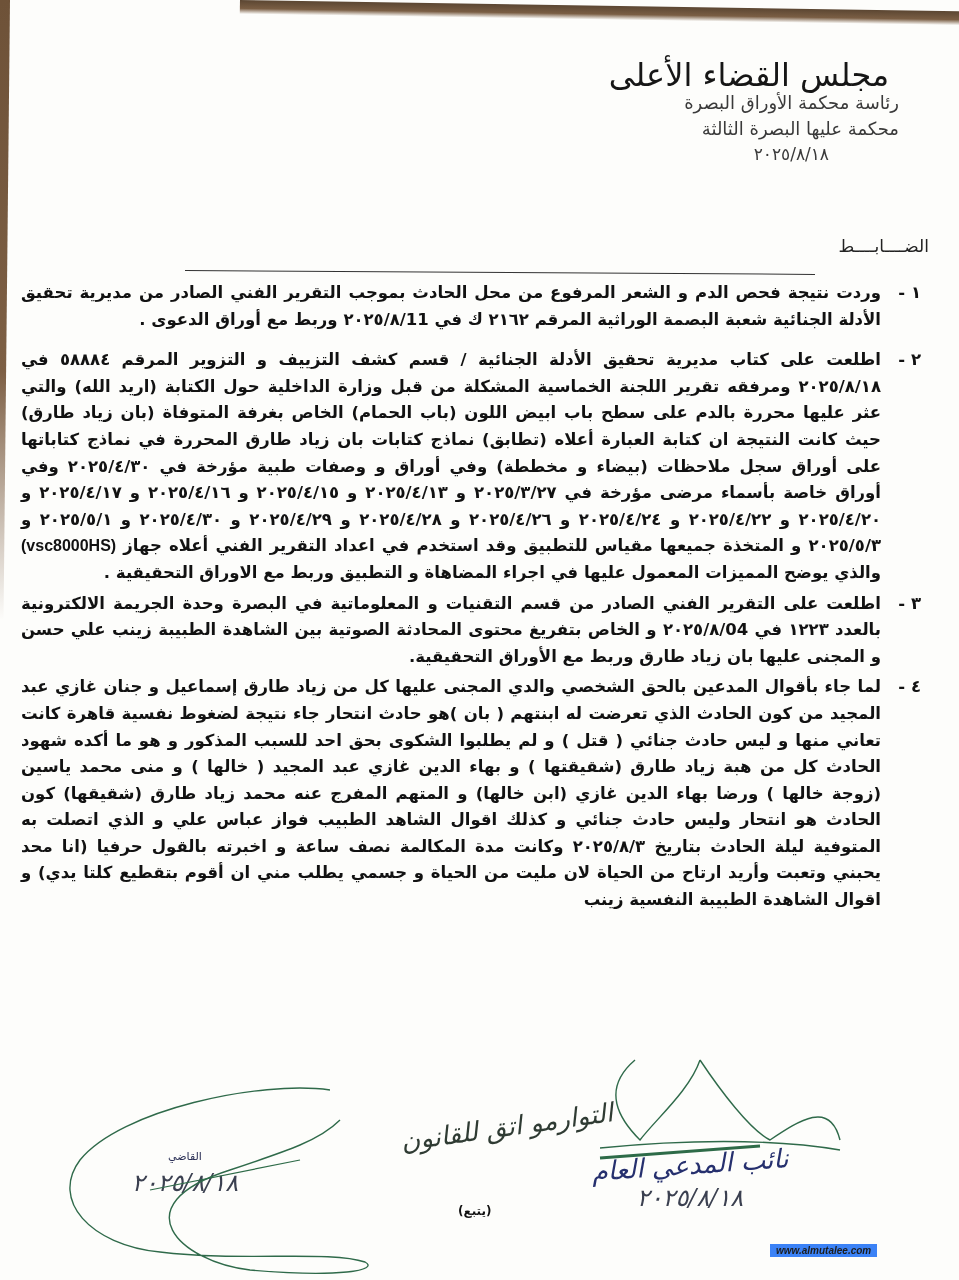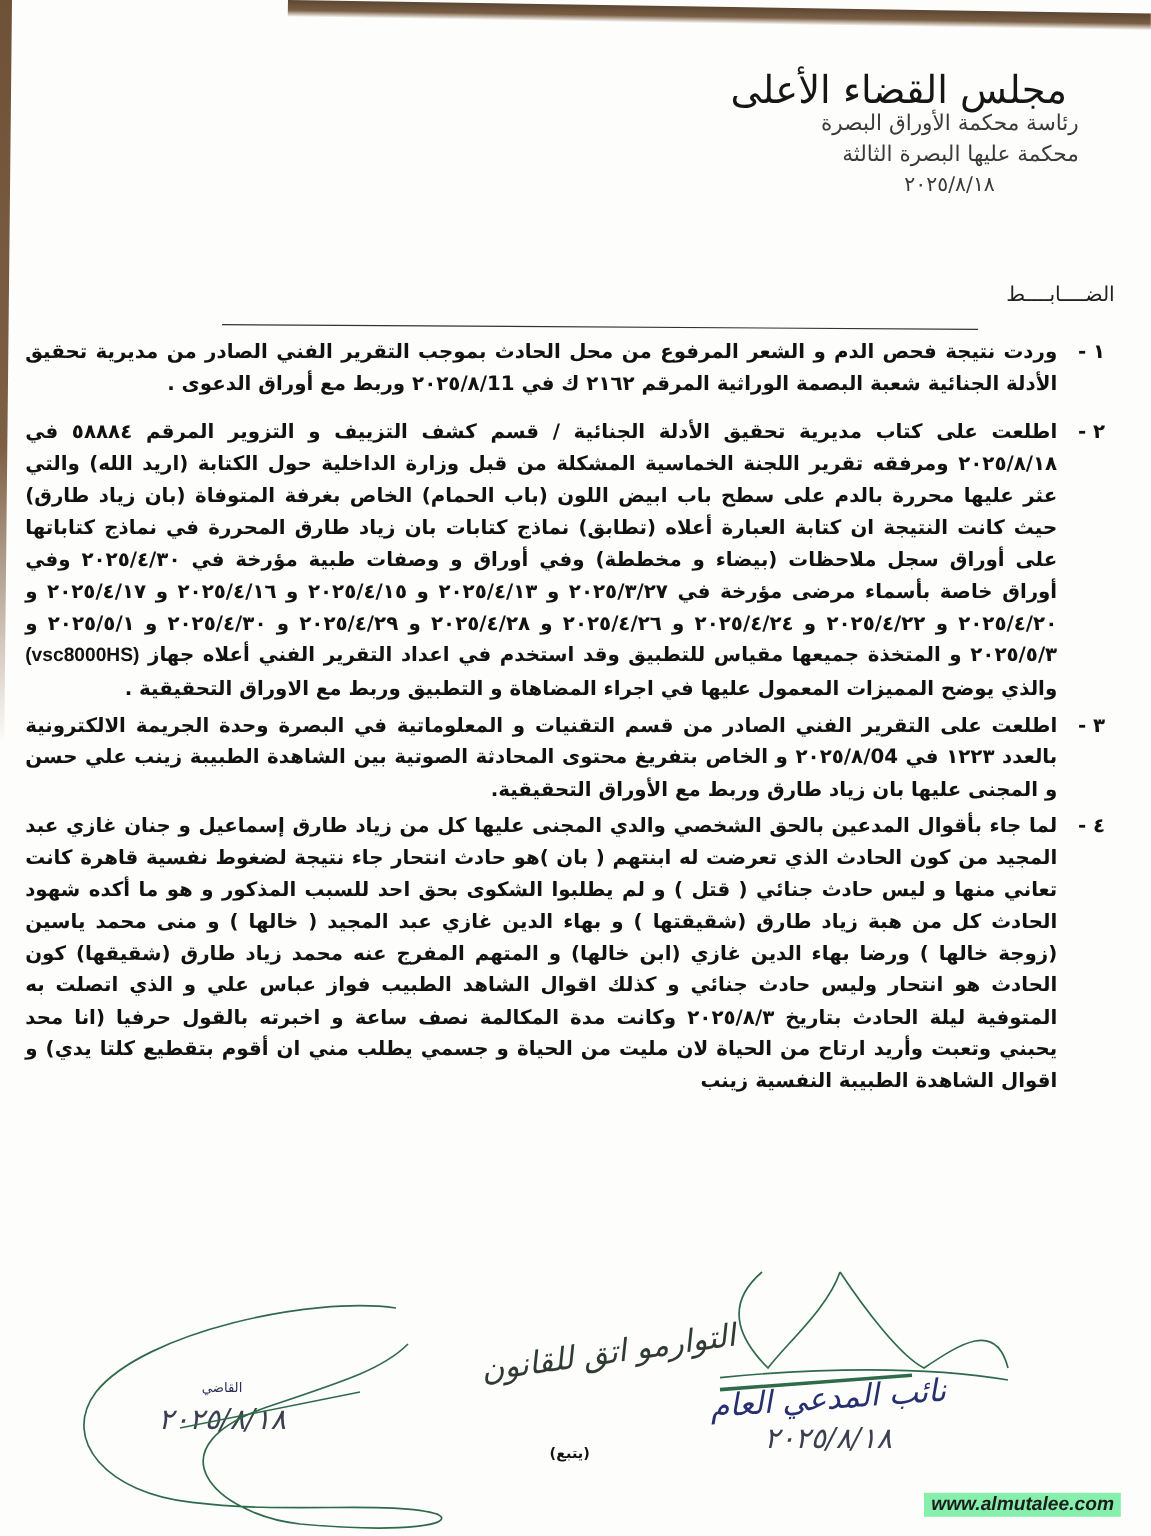--- a/index.html
+++ b/index.html
@@ -49,21 +49,21 @@
     .stamp .sdate { font-family: "DejaVu Serif", serif; font-size: 24px; font-style: italic; color: #3b4050; margin-top: 6px; letter-spacing: 4px; }
 
     .stamp-left { top: 1150px; left: 85px; width: 200px; }
     .stamp-right { top: 1150px; left: 575px; width: 230px; }
     .stamp-right .title { font-family: "DejaVu Serif", serif; font-size: 26px; font-style: italic; color: #26306e; transform: rotate(-4deg); }
     .stamp-right .name { font-size: 20px; line-height: 26px; }
     .stamp-right .sdate { margin-top: 4px; }
 
     svg.scribbles { position: absolute; left: 0; top: 0; width: 959px; height: 1280px; pointer-events: none; }
 
-    .watermark { position: absolute; left: 770px; top: 1244px; padding: 1px 6px; background: #86efac; color: #1d1d1d; font-family: "Liberation Sans", sans-serif; font-style: italic; font-size: 16px; font-weight: bold; direction: ltr; }
+    .watermark { position: absolute; left: 770px; top: 1244px; padding: 1px 6px; background: #3b82f6; color: #1d1d1d; font-family: "Liberation Sans", sans-serif; font-style: italic; font-size: 10px; font-weight: bold; direction: ltr; }
   </style>
 </head>
 <body>
 
 <div class="edge-top"></div>
 <div class="edge-left"></div>
 
 <div class="page">
 
   <div class="header">

